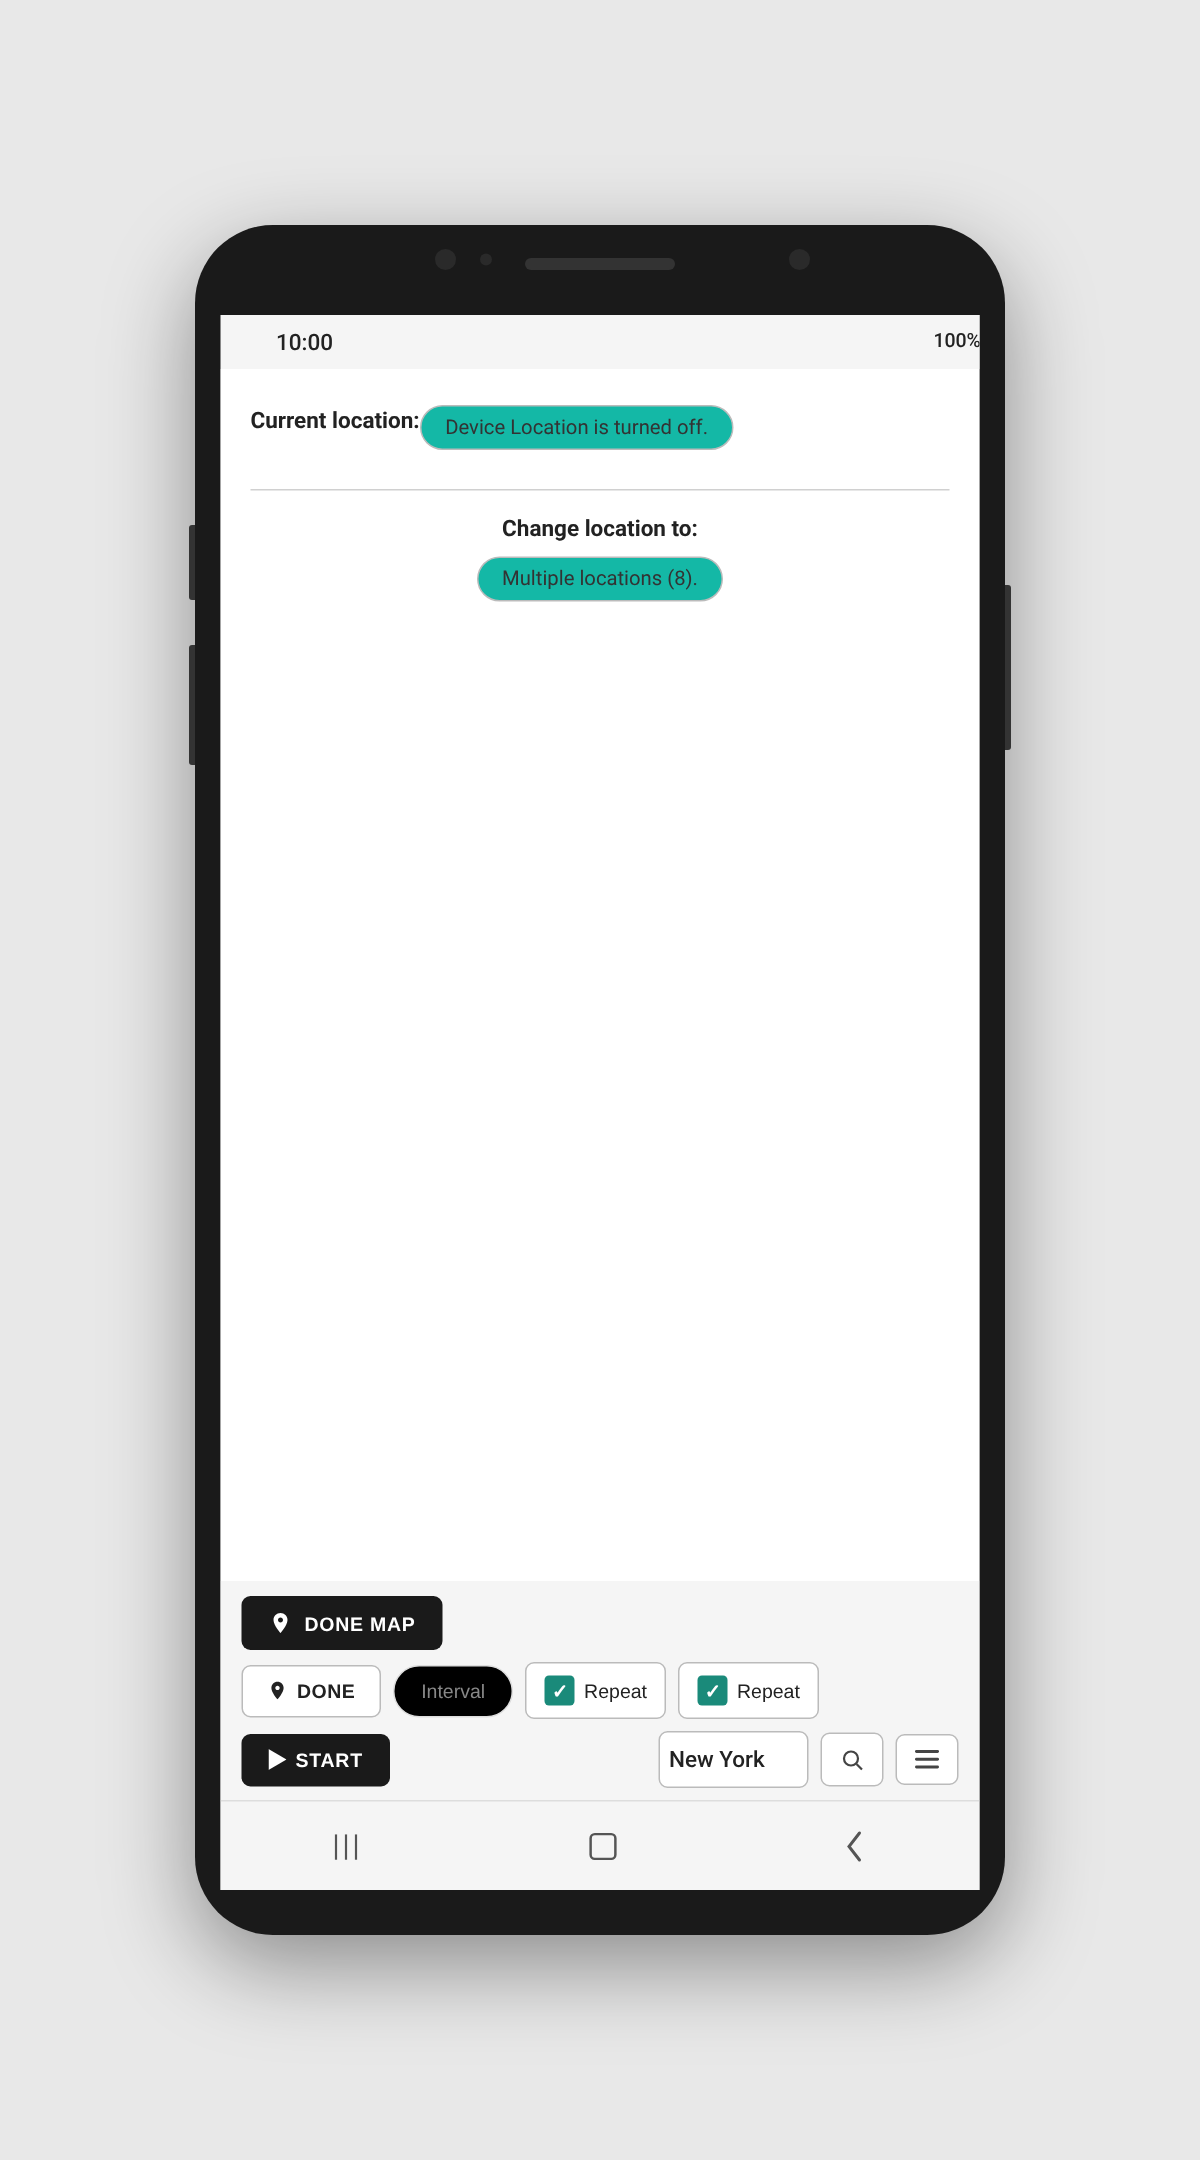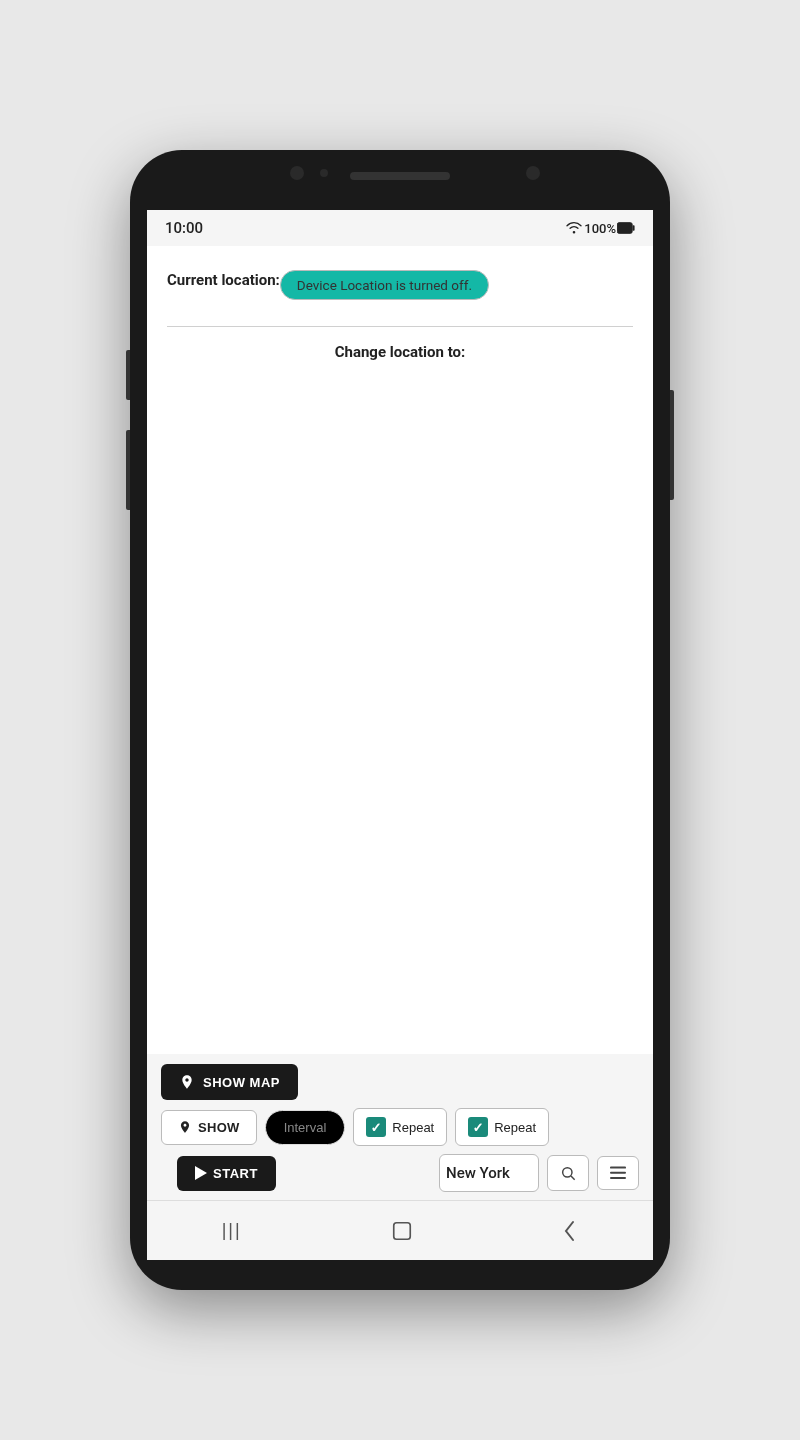--- a/index.html
+++ b/index.html
@@ -117,32 +117,34 @@
     
     .status-bar {
       width: 100%;
       height: 36px;
       background: #f5f5f5;
       display: flex;
       align-items: center;
       justify-content: space-between;
       padding: 0 18px;
       flex-shrink: 0;
+      margin-left: 19px;
     }
 
     .status-time {
       font-size: 15px;
       font-weight: 500;
       color: #222;
     }
 
     .status-icons {
       display: flex;
       align-items: center;
-      gap: 1px;
+      gap: 14px;
+      flex-direction: column;
     }
 
     .wifi-icon {
       color: #222;
       font-size: 13px;
     }
 
     .battery-text {
       font-size: 13px;
       color: #222;
@@ -221,21 +223,20 @@
       display: flex;
       align-items: center;
       gap: 8px;
       margin-bottom: 8px;
     }
 
     .toolbar-row3 {
       display: flex;
       align-items: center;
       gap: 8px;
-      margin-left: 16px;
     }
 
     .btn-show-map {
       display: flex;
       align-items: center;
       gap: 8px;
       background: #1a1a1a;
       color: #fff;
       border: none;
       border-radius: 6px;
@@ -422,41 +423,42 @@
 
         <div class="location-section">
           <span class="section-label">Current location:</span>
           <div class="location-pill">Device Location is turned off.</div>
         </div>
 
         <div class="divider"></div>
 
         <div class="change-location-section">
           <span class="section-label">Change location to:</span>
+          <div class="location-pill">Multiple locations (8).</div>
         </div>
 
       </div>
 
       <div class="bottom-toolbar">
 
         <div class="toolbar-row1">
           <button class="btn-show-map">
             <svg width="16" height="16" viewBox="0 0 24 24" fill="white">
               <path d="M12 2C8.13 2 5 5.13 5 9c0 5.25 7 13 7 13s7-7.75 7-13c0-3.87-3.13-7-7-7zm0 9.5c-1.38 0-2.5-1.12-2.5-2.5S10.62 6.5 12 6.5s2.5 1.12 2.5 2.5S13.38 11.5 12 11.5z"></path>
             </svg>
-            <span>SHOW MAP</span>
+            <span>DONE MAP</span>
           </button>
         </div>
 
         <div class="toolbar-row2">
           <button class="btn-done">
             <svg width="14" height="14" viewBox="0 0 24 24" fill="#222">
               <path d="M12 2C8.13 2 5 5.13 5 9c0 5.25 7 13 7 13s7-7.75 7-13c0-3.87-3.13-7-7-7zm0 9.5c-1.38 0-2.5-1.12-2.5-2.5S10.62 6.5 12 6.5s2.5 1.12 2.5 2.5S13.38 11.5 12 11.5z"></path>
             </svg>
-            <span>SHOW</span>
+            <span>DONE</span>
           </button>
 
           <button class="btn-interval">
             <span>Interval</span>
           </button>
 
           <button class="checkbox-btn">
             <div class="checkbox-teal">
               <span class="checkmark">✓</span>
             </div>

